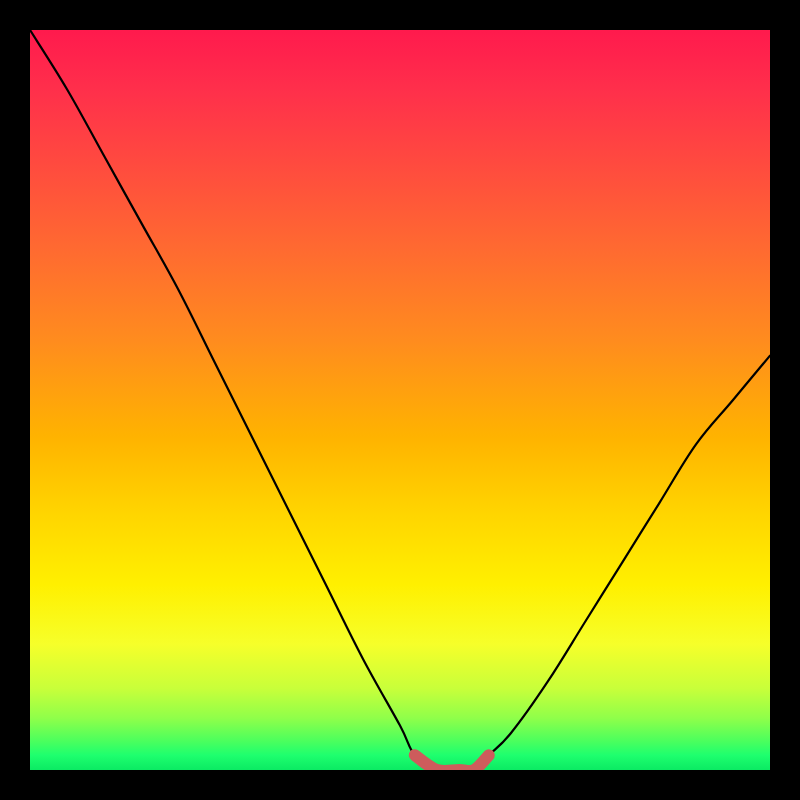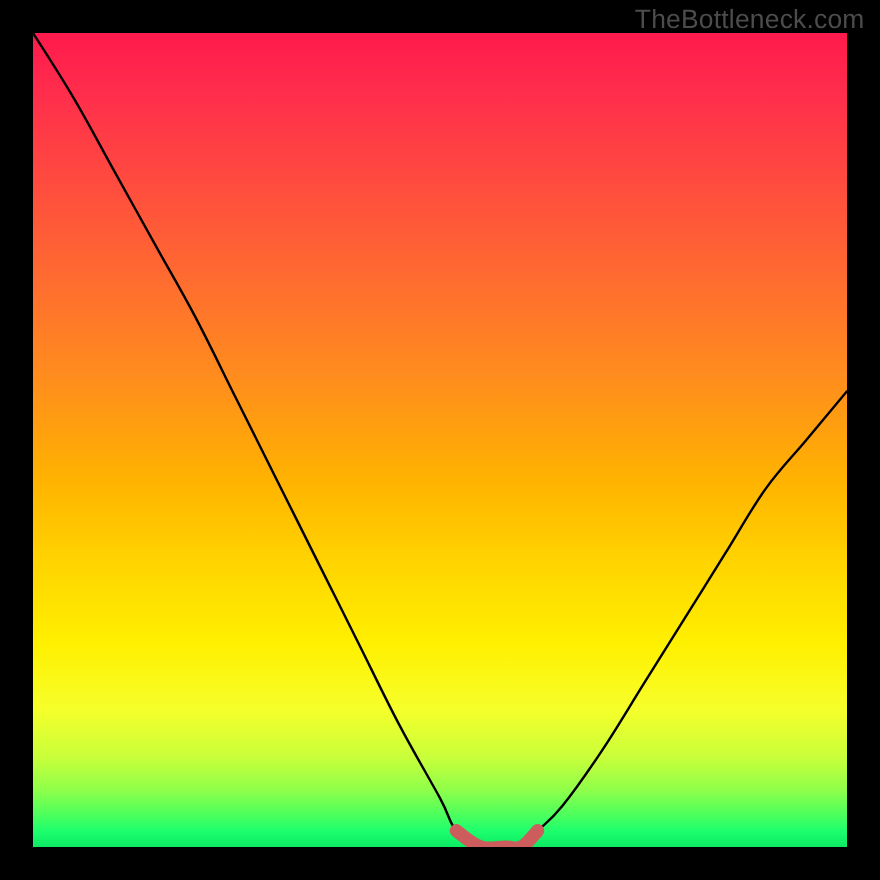--- a/index.html
+++ b/index.html
@@ -77,21 +77,20 @@
     stroke-width: 12;
     stroke-linecap: round;
     stroke-linejoin: round;
   }
 </style>
 </head>
 <body>
 
 <div class="frame">
 
-  <div class="watermark">TheBottleneck.com</div>
 
   <div class="plot-area">
     <div class="gradient"></div>
 
     <svg class="curve" viewBox="0 0 740 740" preserveAspectRatio="none">
       <path id="main-curve" class="curve-line" d="M0.0 0.0 C6.7 10.7, 23.7 36.6, 37.0 59.2 C50.3 81.8, 60.7 101.8, 74.0 125.8 C87.3 149.8, 97.7 168.4, 111.0 192.4 C124.3 216.4, 134.7 233.7, 148.0 259.0 C161.3 284.3, 171.7 306.4, 185.0 333.0 C198.3 359.6, 208.7 380.4, 222.0 407.0 C235.3 433.6, 245.7 454.4, 259.0 481.0 C272.3 507.6, 282.7 528.4, 296.0 555.0 C309.3 581.6, 319.7 603.7, 333.0 629.0 C346.3 654.3, 360.7 678.3, 370.0 695.6 C379.3 712.9, 378.1 717.2, 384.8 725.2 C391.5 733.2, 396.3 737.3, 407.0 740.0 C417.7 742.7, 434.7 742.7, 444.0 740.0 C453.3 737.3, 452.1 731.9, 458.8 725.2 C465.5 718.5, 470.3 716.3, 481.0 703.0 C491.7 689.7, 504.7 671.2, 518.0 651.2 C531.3 631.2, 541.7 613.3, 555.0 592.0 C568.3 570.7, 578.7 554.1, 592.0 532.8 C605.3 511.5, 615.7 494.9, 629.0 473.6 C642.3 452.3, 652.7 433.0, 666.0 414.4 C679.3 395.8, 689.7 386.0, 703.0 370.0 C716.3 354.0, 733.3 333.6, 740.0 325.6"></path>
       <path id="flat-seg" class="flat-segment" d="M384.8 725.2 C388.8 727.9, 399.0 737.3, 407.0 740.0 C415.0 742.7, 422.5 740.0, 429.2 740.0 C435.9 740.0, 438.7 742.7, 444.0 740.0 C449.3 737.3, 456.1 727.9, 458.8 725.2"></path>
     </svg>
   </div>
 

